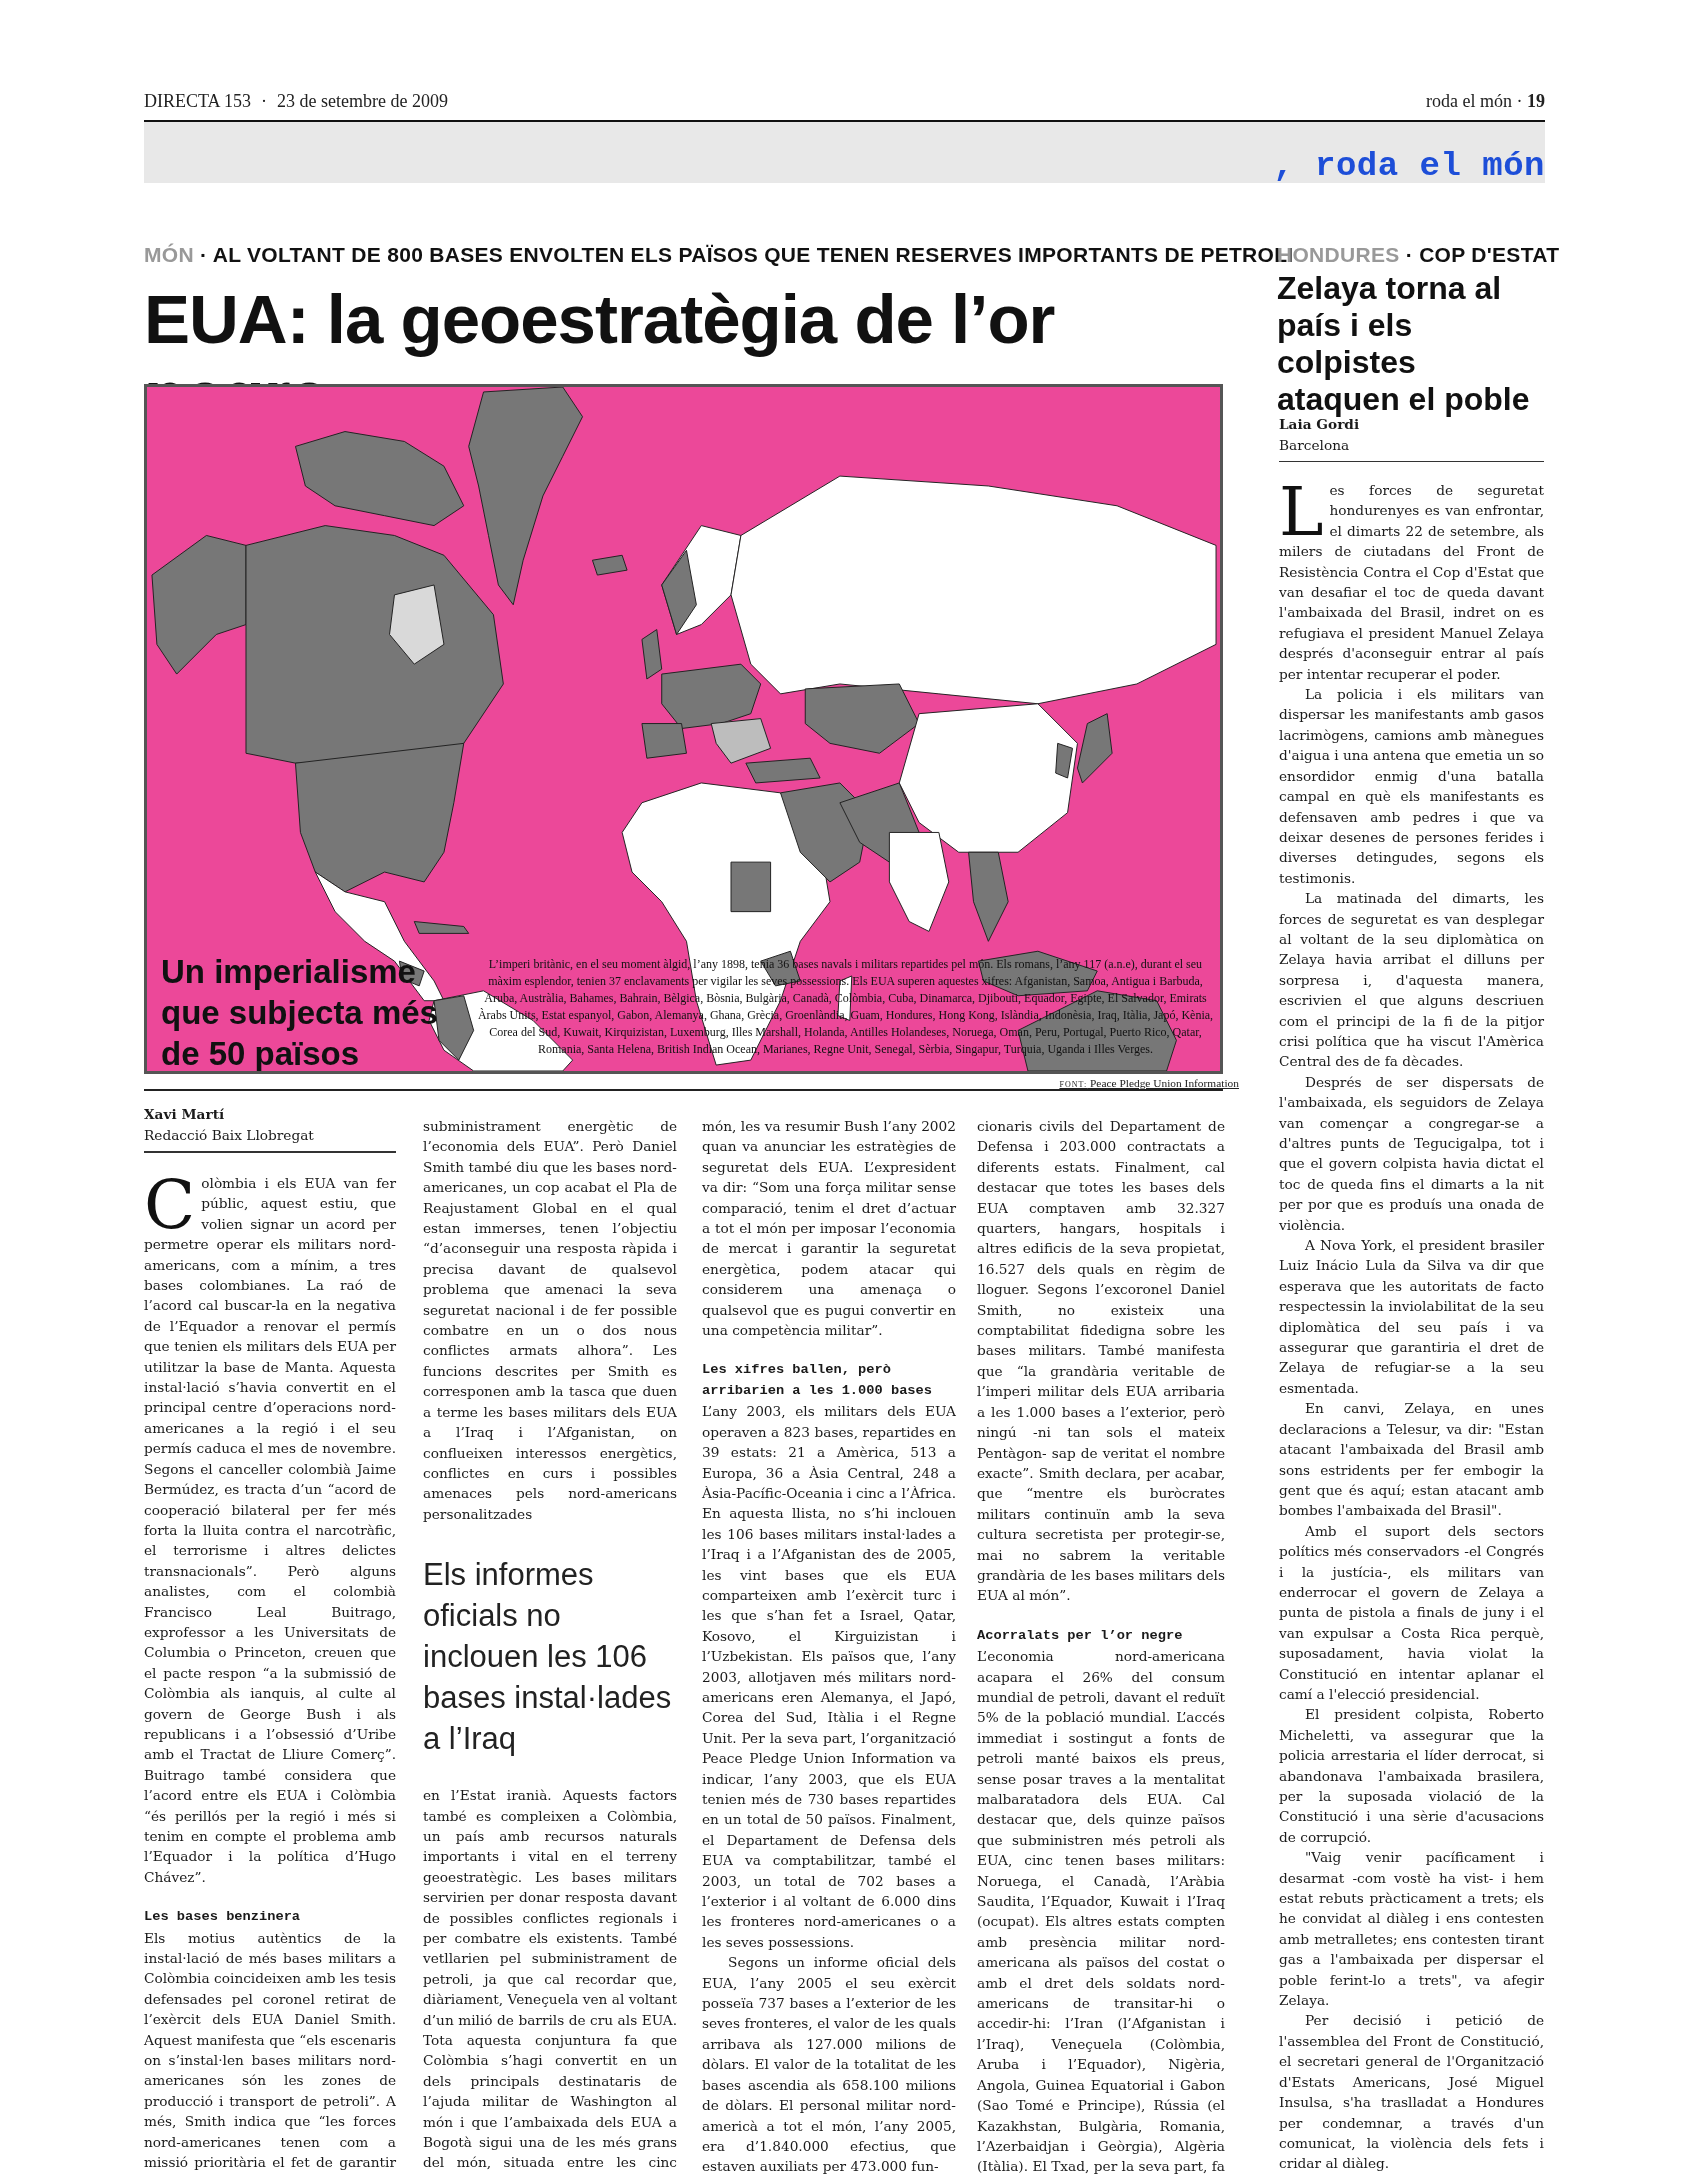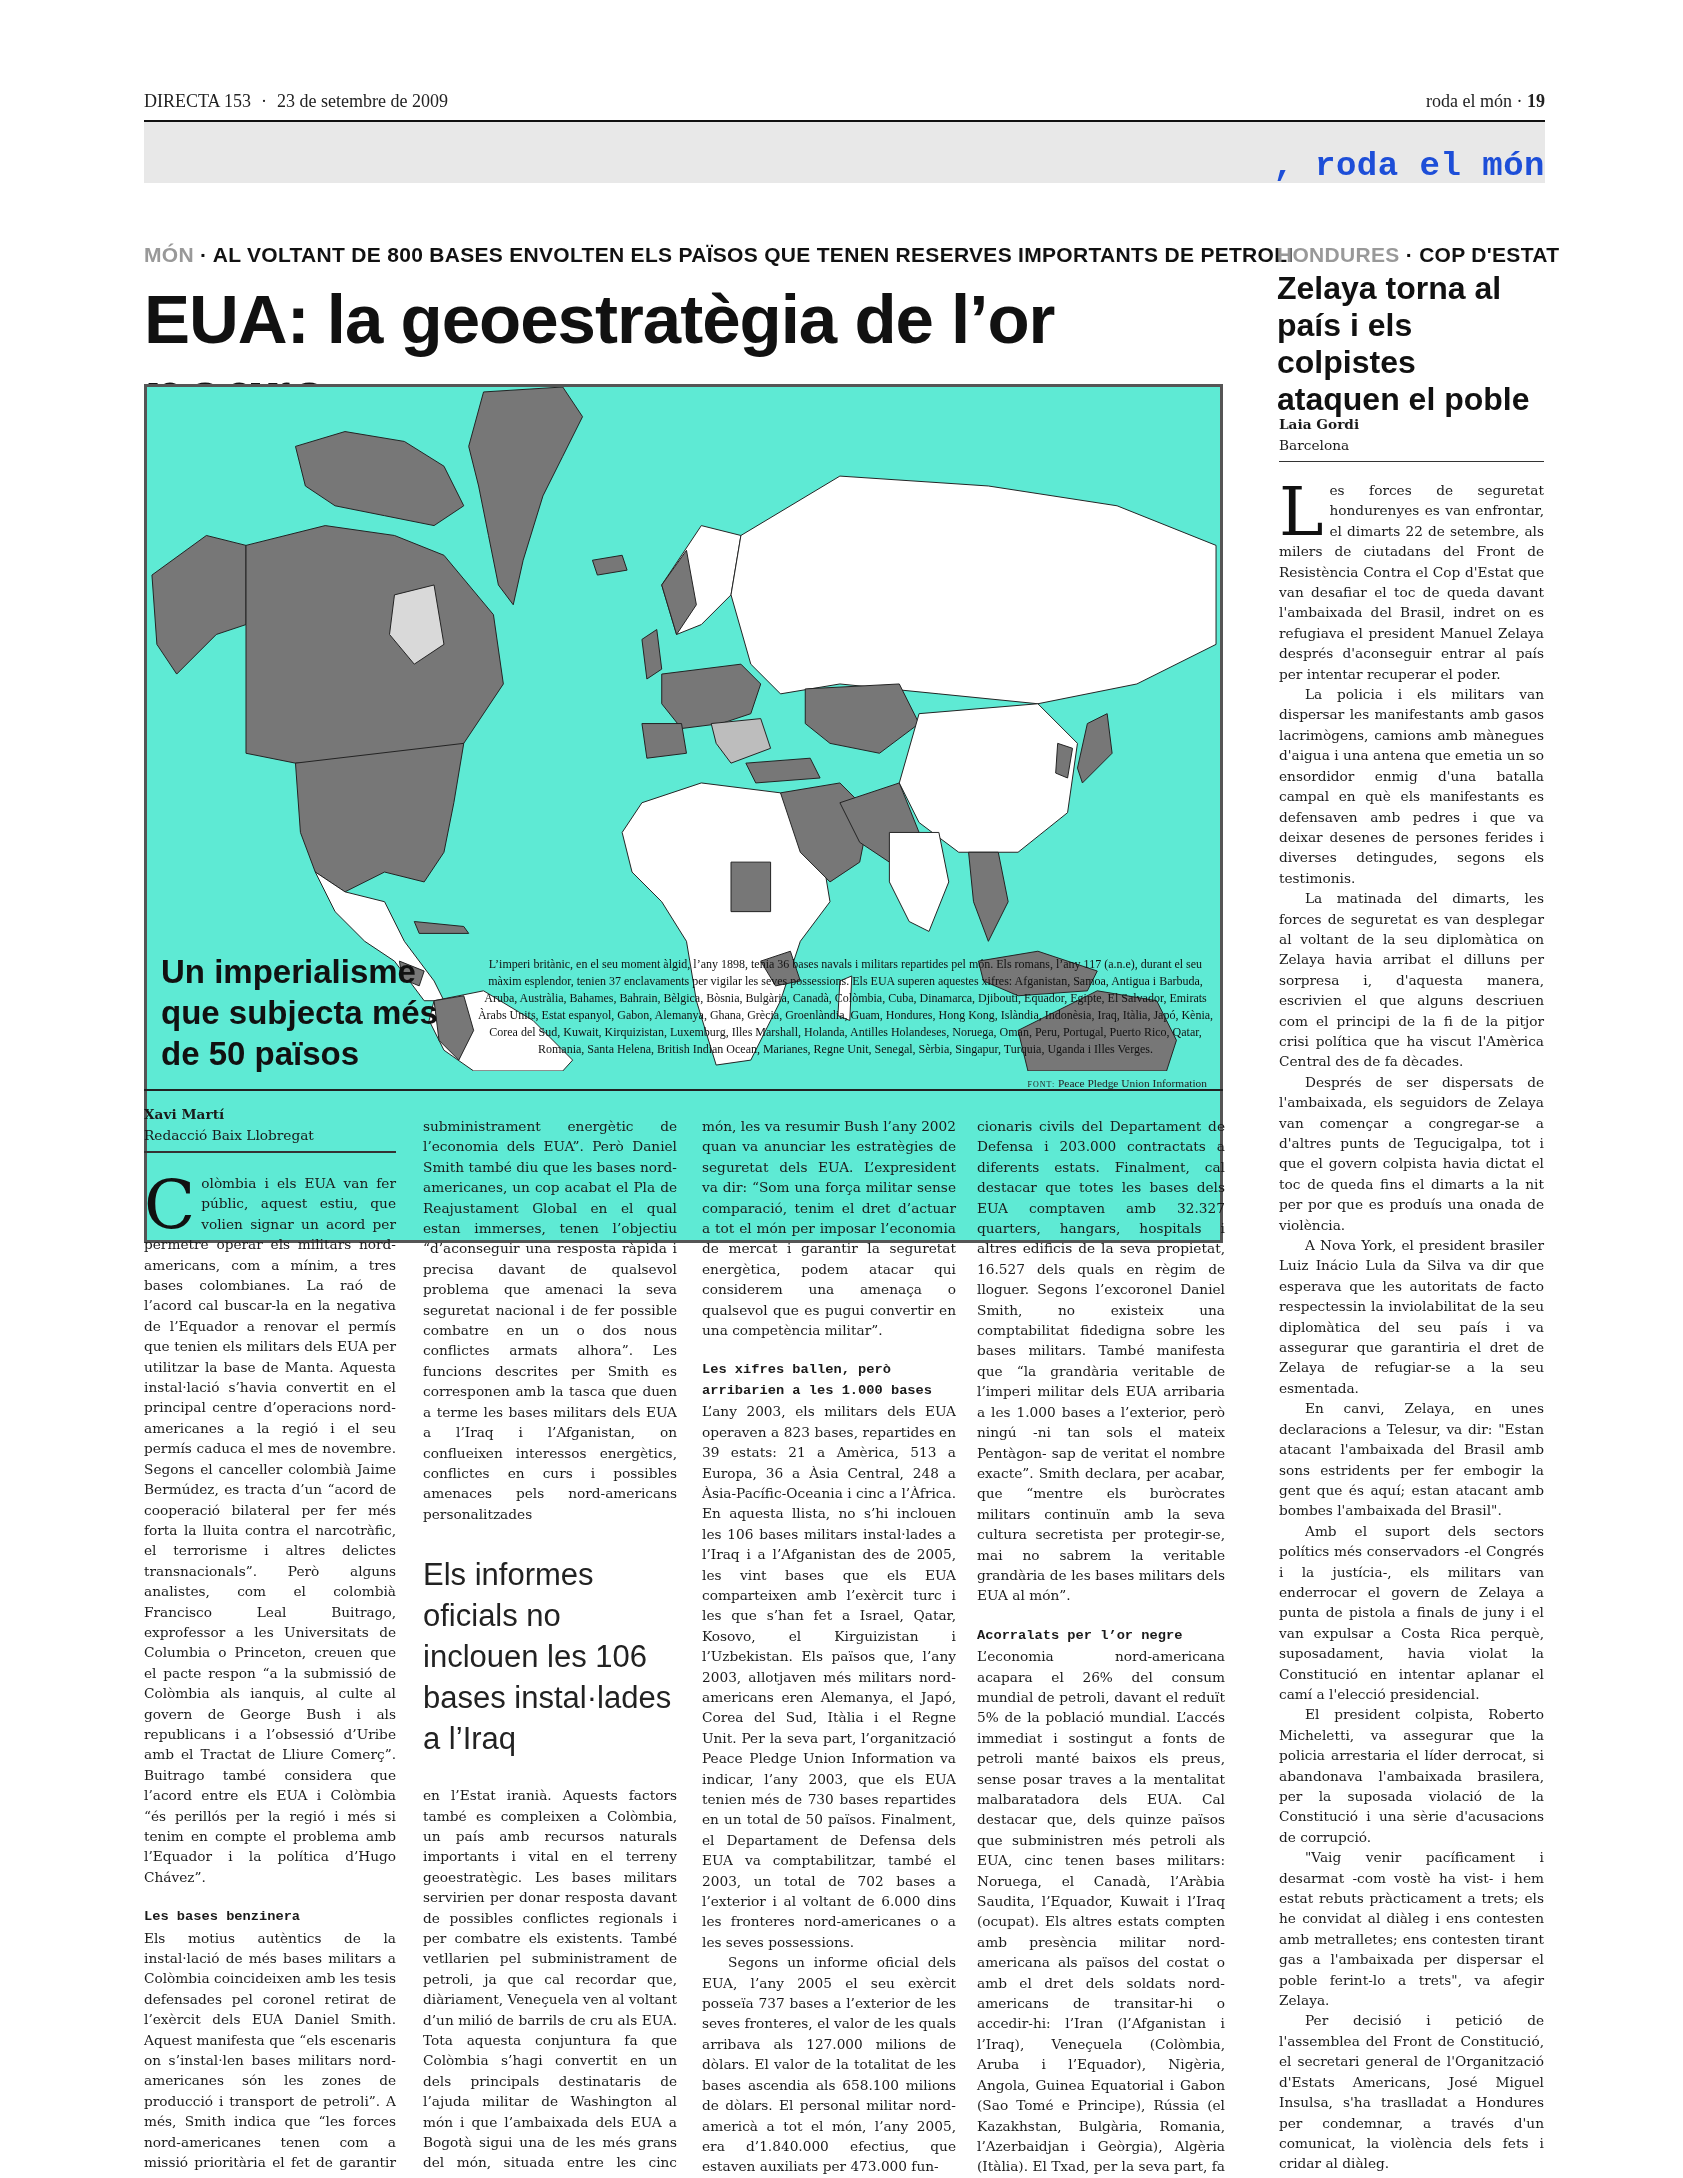--- a/index.html
+++ b/index.html
@@ -16,29 +16,29 @@
   .band { position: absolute; left: 144px; top: 122px; width: 1401px; height: 61px; background: #e8e8e8; }
   .band .section { position: absolute; right: 0; top: 25px; font-family: Liberation Mono, monospace;
                    font-weight: bold; font-size: 34px; letter-spacing: 0.5px; color: #1d4ed8; }
 
   .kicker { position: absolute; top: 243px; font-family: "Liberation Sans", sans-serif; font-weight: bold;
             font-size: 21px; letter-spacing: 0.3px; color: #111; white-space: nowrap; }
   .kicker .cat { color: #999; }
   .headline { position: absolute; left: 144px; top: 282px; width: 1079px; font-family: "Liberation Sans", sans-serif;
               font-weight: bold; font-size: 69px; letter-spacing: -1px; color: #111; line-height: 1.1; }
 
-  .map-box { position: absolute; left: 144px; top: 384px; width: 1079px; height: 859px; background: #5eead4;
+  .map-box { position: absolute; left: 144px; top: 384px; width: 1079px; height: 690px; background: #ec4899;
              border: 3px solid #555; overflow: hidden; }
   .map-box svg { position: absolute; left: 0; top: 0; }
   .map-title { position: absolute; left: 14px; top: 564px; font-family: "Liberation Sans", sans-serif; font-weight: bold;
                font-size: 33px; line-height: 41px; color: #111; width: 287px; }
   .map-caption { position: absolute; left: 327px; top: 569px; width: 743px; font-family: "Liberation Serif", serif;
                  font-size: 12px; line-height: 17px; text-align: center; color: #111; }
-  .map-source { position: absolute; right: 476px; top: 1077px; font-family: "Liberation Serif", serif; font-size: 11.4px;
-                color: #222; }
+  .map-source { position: absolute; right: 444px; top: 1077px; font-family: "Liberation Serif", serif; font-size: 11.4px;
+                color: #222; text-decoration: underline; }
   .map-source .lbl { font-size: 8px; letter-spacing: 1px; text-transform: uppercase; }
 
   .col { position: absolute; font-family: "DejaVu Serif", serif; font-size: 13.7px; line-height: 20.4px;
          text-align: justify; hyphens: manual; color: #1a1a1a; }
   .col p { margin: 0; text-indent: 0; }
   .col p.ind { text-indent: 26px; }
   .col h4 { font-family: Liberation Mono, monospace; font-weight: bold; font-size: 13.7px; line-height: 20.4px;
             margin-top: 20px; text-align: left; }
   .byline { font-family: "DejaVu Serif", serif; font-size: 13.7px; line-height: 21px; padding-bottom: 5px;
             border-bottom: 2px solid #333; margin-bottom: 20px; }

